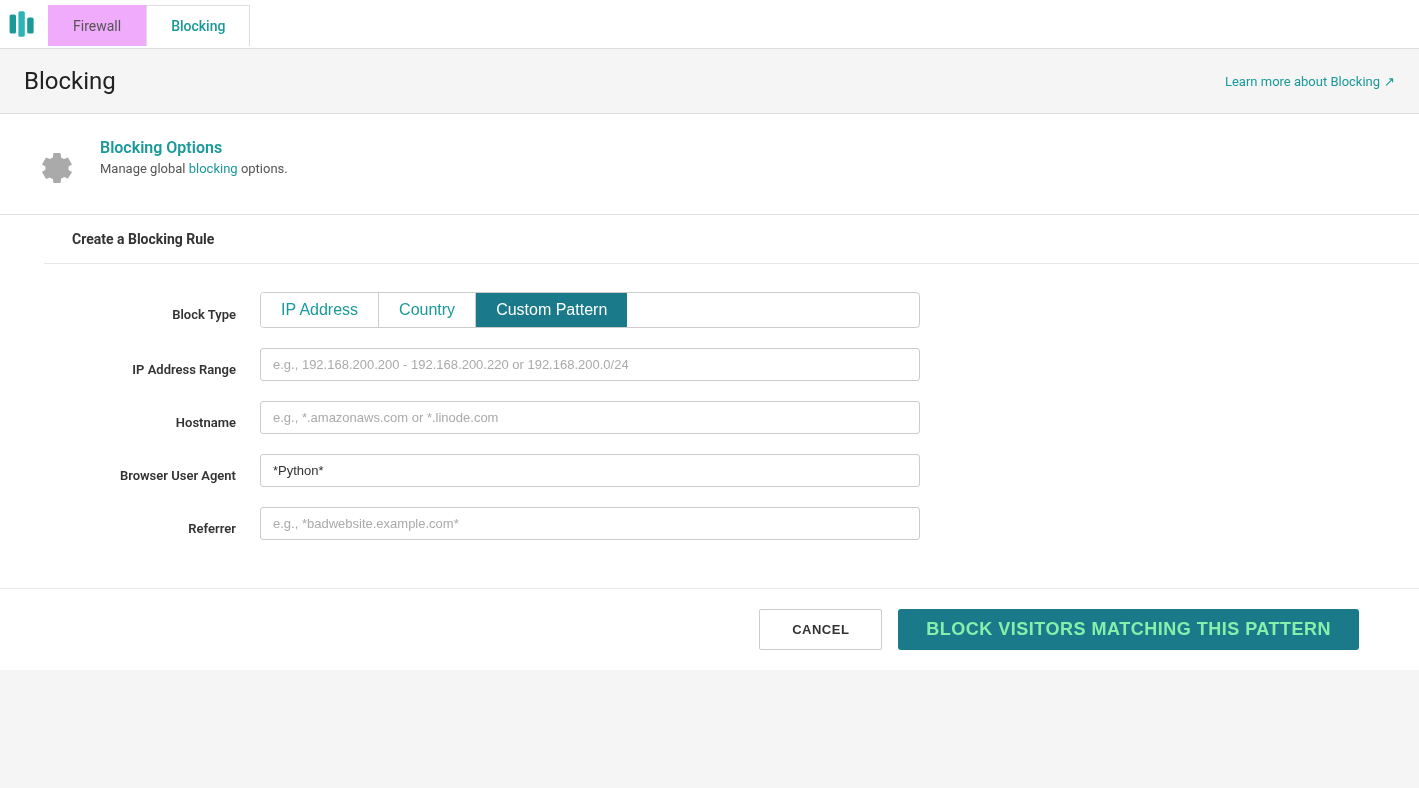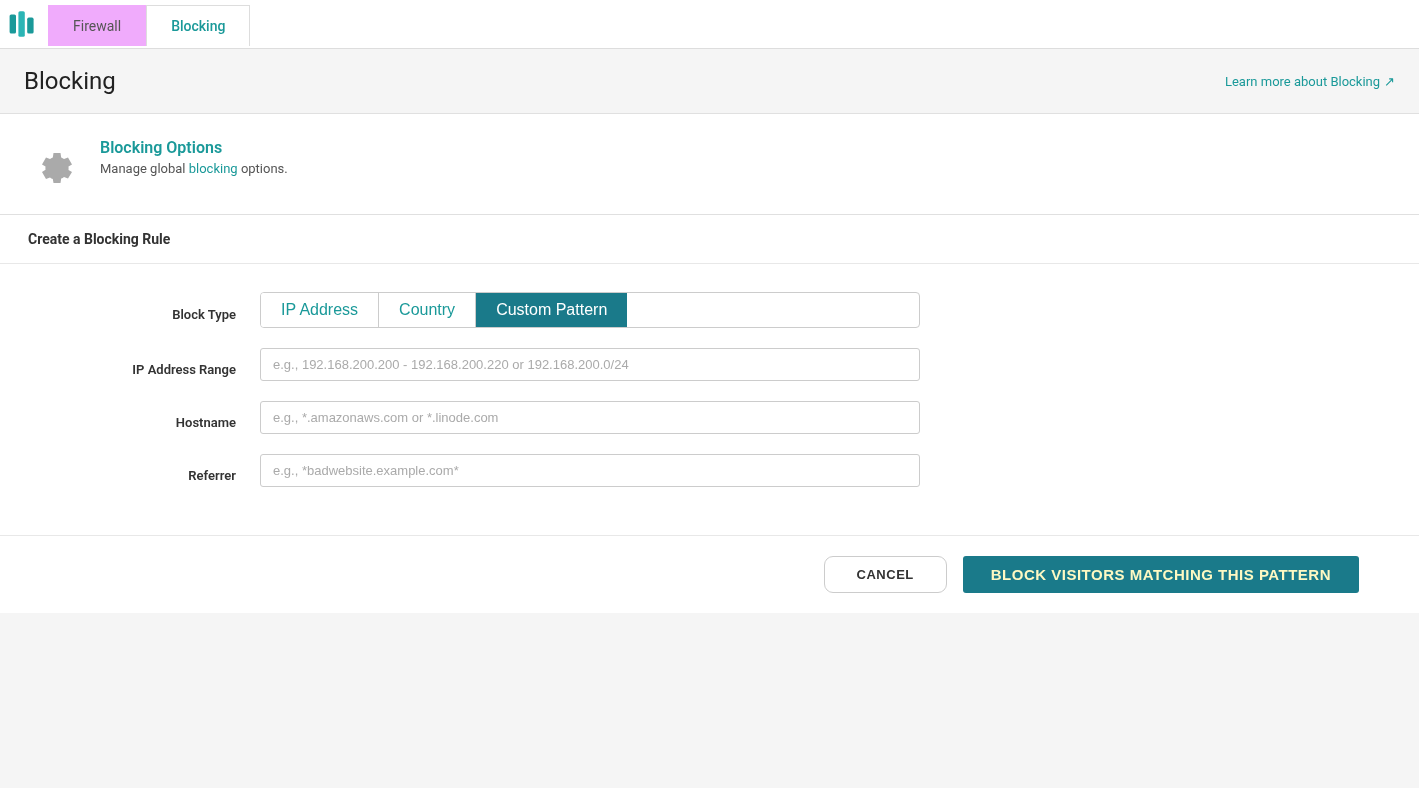--- a/index.html
+++ b/index.html
@@ -159,30 +159,30 @@
       gap: 16px;
       border-top: 1px solid #e8e8e8;
     }
     .btn-cancel {
       padding: 10px 32px;
       font-size: 13px;
       font-weight: 600;
       background: #fff;
       color: #333;
       border: 1px solid #ccc;
-      border-radius: 9px;
+      border-radius: 2px;
       cursor: pointer;
       letter-spacing: 0.5px;
     }
     .btn-block {
       padding: 10px 28px;
-      font-size: 15px;
+      font-size: 18px;
       font-weight: 700;
       background: #1a7a8a;
-      color: #fef9c3;
+      color: #86efac;
       border: none;
       border-radius: 3px;
       cursor: pointer;
       letter-spacing: 0.5px;
     }
 
     .main-content {
       background: #f5f5f5;
       min-height: calc(100vh - 48px);
     }
@@ -190,20 +190,21 @@
     .create-card {
       background: #fff;
       margin: 0;
     }
     .create-title {
       padding: 16px 28px;
       font-size: 14px;
       font-weight: 700;
       color: #333;
       border-bottom: 1px solid #e8e8e8;
+      margin-left: 44px;
     }
   </style>
 </head>
 <body>
 
 <div class="tab-bar">
   <div class="logo">
     <svg viewBox="0 0 40 40" fill="none" xmlns="http://www.w3.org/2000/svg">
       <rect x="2" y="8" width="8" height="24" rx="2" fill="#1a9999"></rect>
       <rect x="13" y="4" width="8" height="32" rx="2" fill="#2bb5b5"></rect>
@@ -262,20 +263,26 @@
         </div>
       </div>
 
       <div class="form-row">
         <div class="form-label">Hostname</div>
         <div class="form-input-wrap">
           <input type="text" class="text-input" value="" placeholder="e.g., *.amazonaws.com or *.linode.com" style="">
         </div>
       </div>
 
+      <div class="form-row">
+        <div class="form-label">Browser User Agent</div>
+        <div class="form-input-wrap">
+          <input type="text" class="text-input" value="*Python*" style="">
+        </div>
+      </div>
 
       <div class="form-row">
         <div class="form-label">Referrer</div>
         <div class="form-input-wrap">
           <input type="text" class="text-input" value="" placeholder="e.g., *badwebsite.example.com*" style="">
         </div>
       </div>
 
 
     </div>

